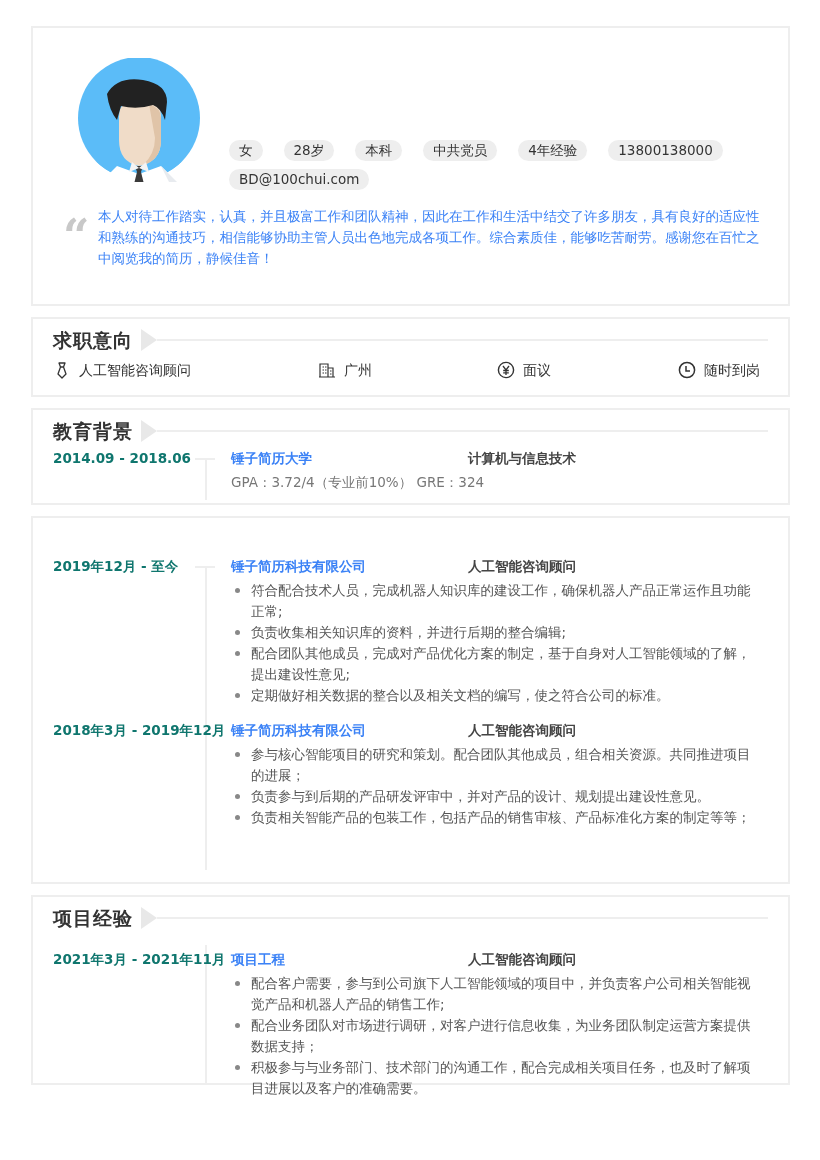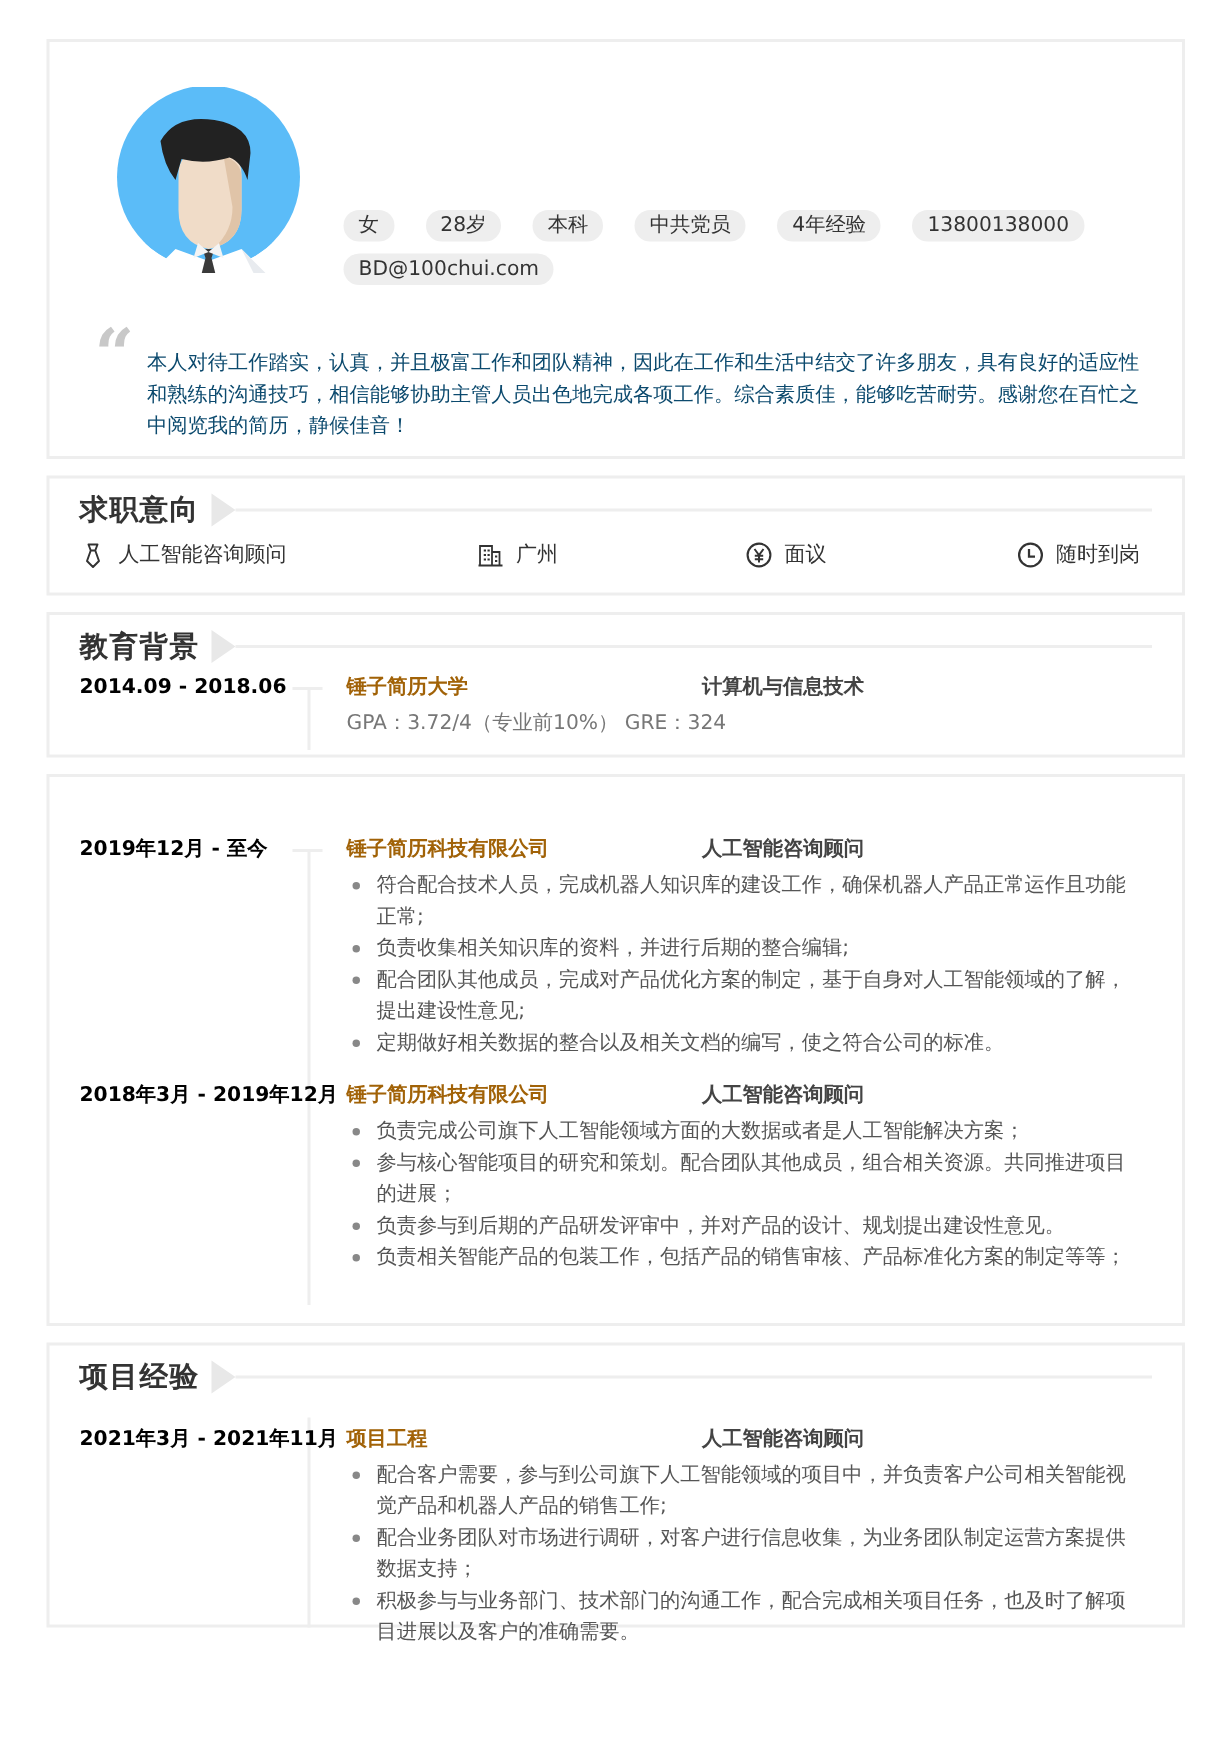--- a/index.html
+++ b/index.html
@@ -7,38 +7,38 @@
   body { font-family: "DejaVu Sans", "Liberation Sans", sans-serif; color: #333; position: relative; overflow: hidden; }
 
   .card { position: absolute; left: 31px; width: 759px; border: 2px solid #eeeeee; background: #fff; }
 
   
   #card-profile { top: 26px; height: 280px; }
   .avatar { position: absolute; left: 44px; top: 30px; width: 124px; height: 124px; }
   .tags { position: absolute; left: 196px; top: 112px; width: 520px; display: flex; flex-wrap: wrap; column-gap: 21px; row-gap: 8px; }
   .tag { background: #eeeeee; border-radius: 11px; padding: 0 10px; height: 21px; line-height: 21px; font-size: 13.5px; color: #333; white-space: nowrap; }
   .quote-mark { position: absolute; left: 30px; top: 185px; font-family: "DejaVu Serif", serif; font-size: 46px; font-weight: bold; color: #c8c8c8; line-height: 1; }
-  .summary { position: absolute; left: 65px; top: 204px; width: 662px; font-size: 13.5px; line-height: 21px; color: #0c4a6e; }
+  .summary { position: absolute; left: 65px; top: 178px; width: 662px; font-size: 13.5px; line-height: 21px; color: #3b82f6; font-family: Liberation Serif, serif; }
 
   
   .sec-head { position: absolute; left: 20px; top: 8px; right: 20px; height: 30px; }
   .sec-title { position: absolute; left: 0; top: 0; font-size: 19px; font-weight: bold; color: #333; line-height: 26px; letter-spacing: 1px; }
   .sec-arrow { position: absolute; top: 2px; width: 0; height: 0; border-top: 11px solid transparent; border-bottom: 11px solid transparent; border-left: 16px solid #e8e8e8; }
   .sec-line { position: absolute; top: 12px; right: 0; height: 2px; background: #eeeeee; }
 
   
   #card-intent { top: 317px; height: 80px; padding-left: 40px; }
   .intent-row { position: absolute; left: 20px; right: 28px; top: 40px; height: 22px; }
   .intent-item { position: absolute; top: 0; display: flex; align-items: center; gap: 8px; font-size: 14px; color: #333; line-height: 22px; }
   .intent-item svg { width: 18px; height: 18px; }
 
   
   .entry { position: absolute; left: 20px; right: 28px; }
-  .entry-date { position: absolute; left: 0; top: 0; font-size: 13.5px; font-weight: bold; color: #000000; line-height: 20px; white-space: nowrap; }
-  .entry-title { position: absolute; left: 178px; top: 0; font-size: 13.5px; font-weight: bold; color: #a16207; line-height: 20px; }
+  .entry-date { position: absolute; left: 0; top: 0; font-size: 13.5px; font-weight: bold; color: #0f766e; line-height: 20px; white-space: nowrap; }
+  .entry-title { position: absolute; left: 178px; top: 0; font-size: 13.5px; font-weight: bold; color: #3b82f6; line-height: 20px; }
   .entry-role { position: absolute; left: 415px; top: 0; font-size: 13.5px; font-weight: bold; color: #444; line-height: 20px; }
   .entry-body { position: absolute; left: 178px; top: 24px; right: 0; font-size: 13.5px; color: #555; line-height: 21px; }
   .bullets { list-style: none; }
   .bullets li { position: relative; padding-left: 20px; }
   .bullets li::before { content: ""; position: absolute; left: 4px; top: 8px; width: 5px; height: 5px; border-radius: 50%; background: #888; }
   .tl-v { position: absolute; width: 2px; background: #eeeeee; }
   .tl-h { position: absolute; height: 2px; background: #eeeeee; }
 
   #card-edu { top: 408px; height: 97px; }
   #card-work { top: 516px; height: 368px; }
@@ -154,21 +154,20 @@
       </ul>
     </div>
   </div>
 
   <div class="entry" style="top:202px; height:160px;">
     <span class="entry-date">2018年3月 - 2019年12月</span>
     <span class="entry-title">锤子简历科技有限公司</span>
     <span class="entry-role">人工智能咨询顾问</span>
     <div class="entry-body">
       <ul class="bullets">
-        <li>负责完成公司旗下人工智能领域方面的大数据或者是人工智能解决方案；</li>
         <li>参与核心智能项目的研究和策划。配合团队其他成员，组合相关资源。共同推进项目的进展；</li>
         <li>负责参与到后期的产品研发评审中，并对产品的设计、规划提出建设性意见。</li>
         <li>负责相关智能产品的包装工作，包括产品的销售审核、产品标准化方案的制定等等；</li>
       </ul>
     </div>
   </div>
 </div>
 
 <div class="card" id="card-proj">
   <div class="sec-head">

